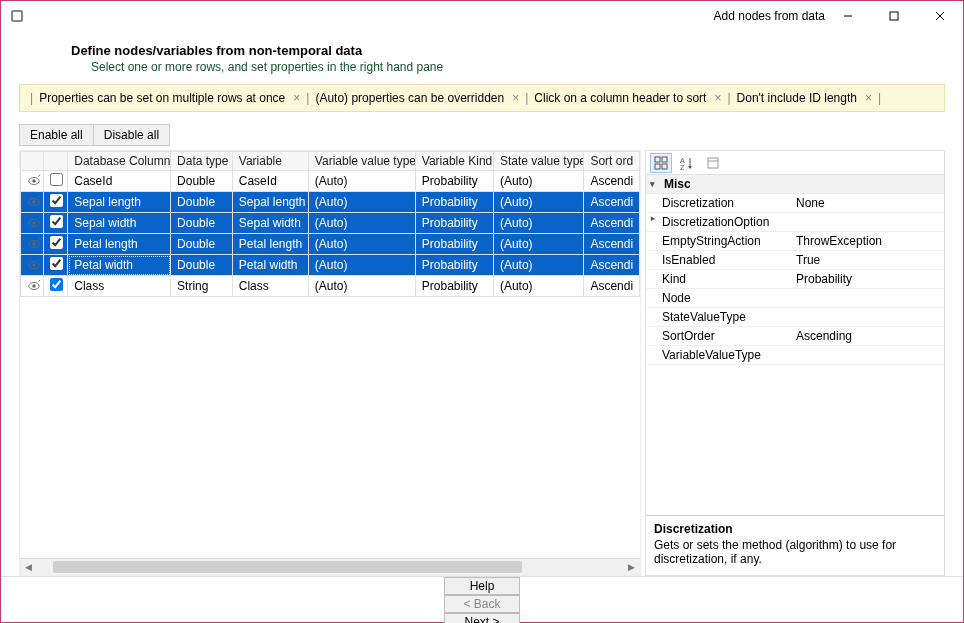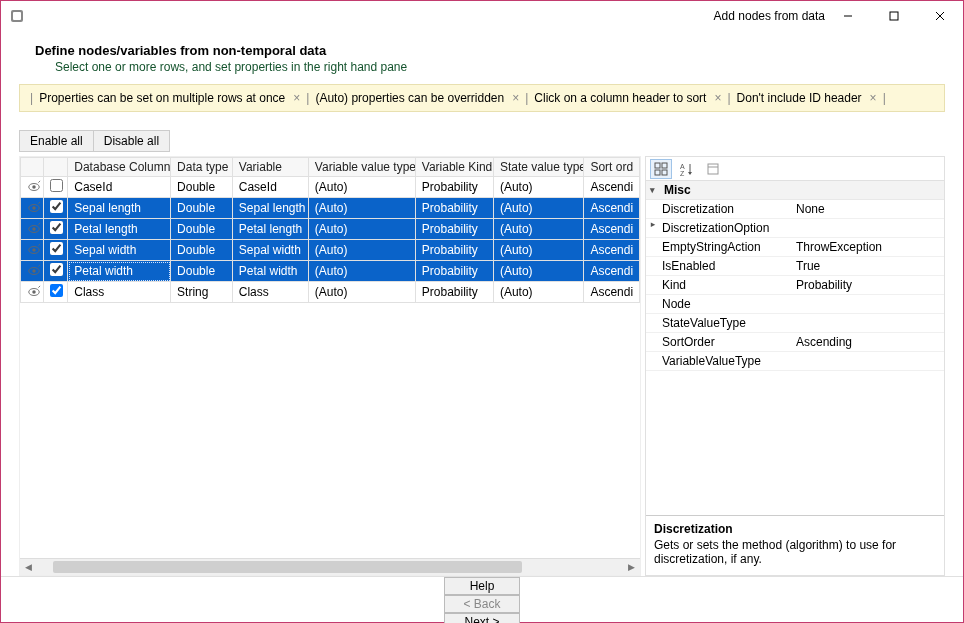--- a/index.html
+++ b/index.html
@@ -4,28 +4,28 @@
 <style>
   * { box-sizing: border-box; }
   html, body { margin: 0; padding: 0; font-family: "Segoe UI", Tahoma, sans-serif; font-size: 12px; color: #000; }
   .window { width: 964px; height: 623px; border: 1px solid #c23b6e; display: flex; flex-direction: column; background: #fff; }
   .titlebar { height: 30px; display: flex; align-items: center; padding-left: 8px; background: #fff; text-align: right; }
   .titlebar .app-icon { width: 16px; height: 16px; margin-right: 6px; }
   .titlebar .title { flex: 1; font-size: 12px; }
   .win-controls { display: flex; height: 100%; }
   .win-btn { width: 46px; display: flex; align-items: center; justify-content: center; }
   .win-btn svg { width: 10px; height: 10px; }
-  .header-section { padding: 12px 18px 10px 34px; }
+  .header-section { padding: 12px 18px 10px 34px; margin-left: 36px; }
   .header-title { font-weight: bold; font-size: 13px; }
   .header-sub { margin-left: 20px; margin-top: 2px; color: #14532d; }
   .content { flex: 1; display: flex; flex-direction: column; padding: 0 18px; min-height: 0; }
   .tips-bar { background: #fdf8d9; border: 1px solid #e8e0b0; padding: 6px 10px; display: flex; align-items: center; gap: 6px; flex-wrap: wrap; font-size: 12px; }
   .tips-bar .sep { color: #888; }
   .tips-bar .close-tip { color: #888; cursor: pointer; margin-left: 2px; }
-  .toolbar { display: flex; margin-top: 18px; }
+  .toolbar { display: flex; margin-top: 12px; }
   .toolbar button { background: #f0f0f0; border: 1px solid #ccc; padding: 3px 10px; font-family: inherit; font-size: 12px; }
   .toolbar button + button { border-left: none; }
   .main-panels { flex: 1; display: flex; min-height: 0; margin-top: 4px; gap: 4px; }
   .grid-panel { flex: 1; min-width: 0; display: flex; flex-direction: column; border: 1px solid #eee; }
   .grid-scroll { flex: 1; overflow: hidden; position: relative; }
   table.grid { border-collapse: collapse; width: 100%; table-layout: fixed; }
   table.grid th, table.grid td { border: 1px solid #e0e0e0; padding: 2px 6px; font-size: 12px; text-align: left; height: 19px; overflow: hidden; white-space: nowrap; text-overflow: clip; }
   table.grid th { background: #f7f7f7; font-weight: normal; color: #222; }
   .col-icon { width: 22px; text-align: center; padding: 0; }
   .col-chk { width: 24px; text-align: center; padding: 0; }
@@ -109,21 +109,21 @@
       <span class="sep">|</span>
       <span>Properties can be set on multiple rows at once</span>
       <span class="close-tip">×</span>
       <span class="sep">|</span>
       <span>(Auto) properties can be overridden</span>
       <span class="close-tip">×</span>
       <span class="sep">|</span>
       <span>Click on a column header to sort</span>
       <span class="close-tip">×</span>
       <span class="sep">|</span>
-      <span>Don't include ID header</span>
+      <span>Don't include ID length</span>
       <span class="close-tip">×</span>
       <span class="sep">|</span>
     </div>
 
     <div class="toolbar">
       <button>Enable all</button>
       <button>Disable all</button>
     </div>
 
     <div class="main-panels">
@@ -175,38 +175,38 @@
                   <td class="col-svt">(Auto)</td>
                   <td class="col-sort">Ascendi</td>
                 </tr>
                 <tr class="row-selected">
                   <td class="col-icon"><span class="eye-icon"><svg viewBox="0 0 16 16">
                         <ellipse cx="8" cy="8" rx="6" ry="4" fill="none" stroke="#666" stroke-width="1"></ellipse>
                         <circle cx="8" cy="8" r="2" fill="#666"></circle>
                         <line x1="13" y1="3" x2="15" y2="1" stroke="#666"></line>
                       </svg></span></td>
                   <td class="col-chk"><input type="checkbox" checked="" style=""></td>
+                  <td class="col-db">Sepal width</td>
+                  <td class="col-dtype">Double</td>
+                  <td class="col-var">Sepal width</td>
+                  <td class="col-vvt">(Auto)</td>
+                  <td class="col-vkind">Probability</td>
+                  <td class="col-svt">(Auto)</td>
+                  <td class="col-sort">Ascendi</td>
+                </tr>
+                <tr class="row-selected">
+                  <td class="col-icon"><span class="eye-icon"><svg viewBox="0 0 16 16">
+                        <ellipse cx="8" cy="8" rx="6" ry="4" fill="none" stroke="#666" stroke-width="1"></ellipse>
+                        <circle cx="8" cy="8" r="2" fill="#666"></circle>
+                        <line x1="13" y1="3" x2="15" y2="1" stroke="#666"></line>
+                      </svg></span></td>
+                  <td class="col-chk"><input type="checkbox" checked="" style=""></td>
                   <td class="col-db">Petal length</td>
                   <td class="col-dtype">Double</td>
                   <td class="col-var">Petal length</td>
-                  <td class="col-vvt">(Auto)</td>
-                  <td class="col-vkind">Probability</td>
-                  <td class="col-svt">(Auto)</td>
-                  <td class="col-sort">Ascendi</td>
-                </tr>
-                <tr class="row-selected">
-                  <td class="col-icon"><span class="eye-icon"><svg viewBox="0 0 16 16">
-                        <ellipse cx="8" cy="8" rx="6" ry="4" fill="none" stroke="#666" stroke-width="1"></ellipse>
-                        <circle cx="8" cy="8" r="2" fill="#666"></circle>
-                        <line x1="13" y1="3" x2="15" y2="1" stroke="#666"></line>
-                      </svg></span></td>
-                  <td class="col-chk"><input type="checkbox" checked="" style=""></td>
-                  <td class="col-db">Sepal width</td>
-                  <td class="col-dtype">Double</td>
-                  <td class="col-var">Sepal width</td>
                   <td class="col-vvt">(Auto)</td>
                   <td class="col-vkind">Probability</td>
                   <td class="col-svt">(Auto)</td>
                   <td class="col-sort">Ascendi</td>
                 </tr>
                 <tr class="row-selected row-focused">
                   <td class="col-icon"><span class="eye-icon"><svg viewBox="0 0 16 16">
                         <ellipse cx="8" cy="8" rx="6" ry="4" fill="none" stroke="#666" stroke-width="1"></ellipse>
                         <circle cx="8" cy="8" r="2" fill="#666"></circle>
                         <line x1="13" y1="3" x2="15" y2="1" stroke="#666"></line>

